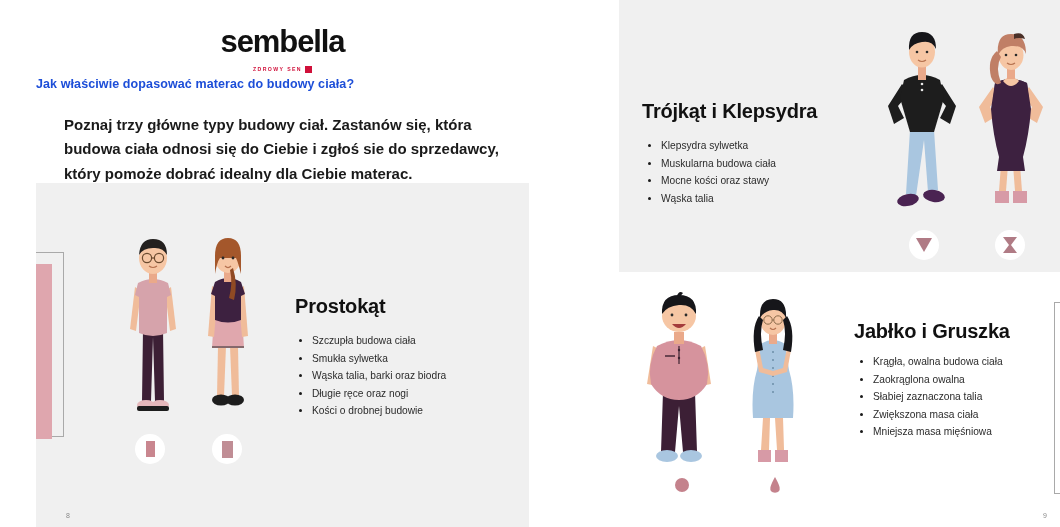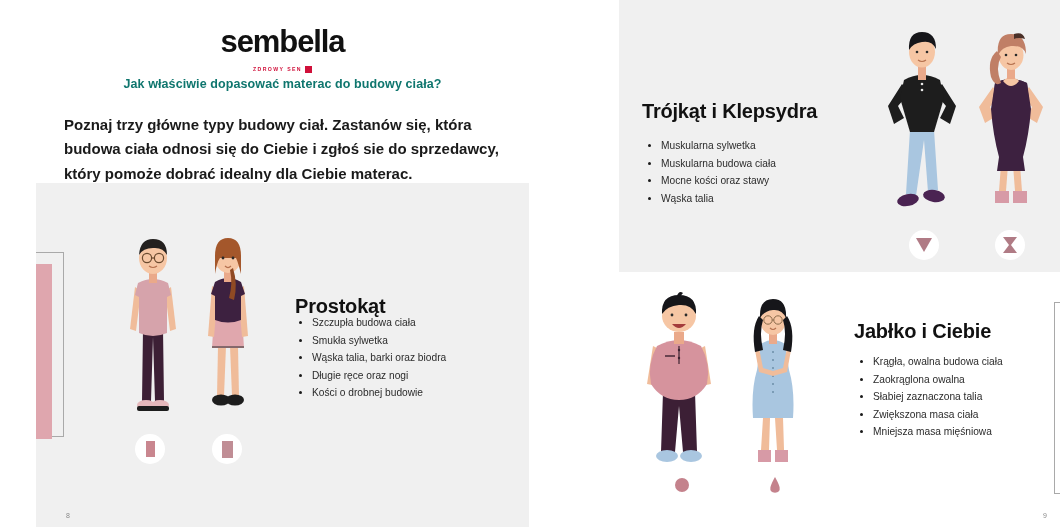--- a/index.html
+++ b/index.html
@@ -30,22 +30,22 @@
     margin-top:2px; display:inline-flex; align-items:center; gap:3px;
     justify-content:center;
   }
   .logo-sub-text{
     font-size:5.2px; letter-spacing:1.4px; font-weight:700; color:#d0103a;
   }
   .logo-square{ width:7px; height:7px; background:#d0103a; display:inline-block; }
 
   
   .intro-title{
-    position:absolute; left:0; top:77px; width:493px; text-align:center;
-    font-size:12.5px; font-weight:700; color:#0f766e; letter-spacing:.1px;
+    position:absolute; left:0; top:77px; width:493px; text-align:left;
+    font-size:12.5px; font-weight:700; color:#1d4ed8; letter-spacing:.1px;
   }
   .intro-body{
     position:absolute; left:28px; top:113px; width:462px;
     font-size:15px; font-weight:700; color:#1a1a1a; line-height:1.62;
   }
 
   
   .sec-title{
     position:absolute; font-weight:700; color:#111111;
     font-size:20px; letter-spacing:-.2px;
@@ -170,21 +170,21 @@
     </div>
 
     <div class="badge" style="left:99px; top:434px;">
       <span class="badge-rect-thin"></span>
     </div>
     <div class="badge" style="left:176px; top:434px;">
       <span class="badge-rect-wide"></span>
     </div>
 
     <div class="sec-title" style="left:259px; top:295px;">Prostokąt</div>
-    <ul class="bullets" style="left:261px; top:314px; width:215px;">
+    <ul class="bullets" style="left:261px; top:332px; width:215px;">
       <li>Szczupła budowa ciała</li>
       <li>Smukła sylwetka</li>
       <li>Wąska talia, barki oraz biodra</li>
       <li>Długie ręce oraz nogi</li>
       <li>Kości o drobnej budowie</li>
     </ul>
 
     <div class="page-num" style="left:30px; top:512px;">8</div>
   </div>
 
@@ -192,21 +192,21 @@
 
     <div class="gray-panel" style="left:0px; top:0px; width:477px; height:272px;"></div>
 
     <div class="deco" style="left:443px; top:12px; width:60px; height:180px;">
       <div class="frame" style="left:0px; top:0px; width:46px; height:178px;"></div>
       <div class="bar" style="left:14px; top:12px; width:52px; height:168px;"></div>
     </div>
 
     <div class="sec-title" style="left:23px; top:100px;">Trójkąt i Klepsydra</div>
     <ul class="bullets" style="left:27px; top:137px; width:260px;">
-      <li>Muskularna sylwetka</li>
+      <li>Klepsydra sylwetka</li>
       <li>Muskularna budowa ciała</li>
       <li>Mocne kości oraz stawy</li>
       <li>Wąska talia</li>
     </ul>
 
     <div class="fig" style="left:265px; top:22px;">
       <svg width="82" height="198" viewBox="0 0 82 198">
 
         <path d="M26 108 L22 172 L32 174 L40 118 L44 170 L54 168 L50 108 Z" fill="#a9c6e0"></path>
 
@@ -347,21 +347,21 @@
 
     <div class="badge" style="left:48px; top:470px;">
       <span class="badge-circle"></span>
     </div>
     <div class="badge" style="left:141px; top:470px;">
       <svg width="14" height="18" viewBox="0 0 14 18">
         <path d="M7 1 Q3 8 2.4 11.5 Q1.6 16.5 7 16.8 Q12.4 16.5 11.6 11.5 Q11 8 7 1 Z" fill="#c4828c"></path>
       </svg>
     </div>
 
-    <div class="sec-title" style="left:235px; top:320px;">Jabłko i Ciebie</div>
+    <div class="sec-title" style="left:235px; top:320px;">Jabłko i Gruszka</div>
     <ul class="bullets" style="left:239px; top:353px; width:215px;">
       <li>Krągła, owalna budowa ciała</li>
       <li>Zaokrąglona owalna</li>
       <li>Słabiej zaznaczona talia</li>
       <li>Zwiększona masa ciała</li>
       <li>Mniejsza masa mięśniowa</li>
     </ul>
 
     <div class="page-num" style="left:424px; top:512px;">9</div>
   </div>

